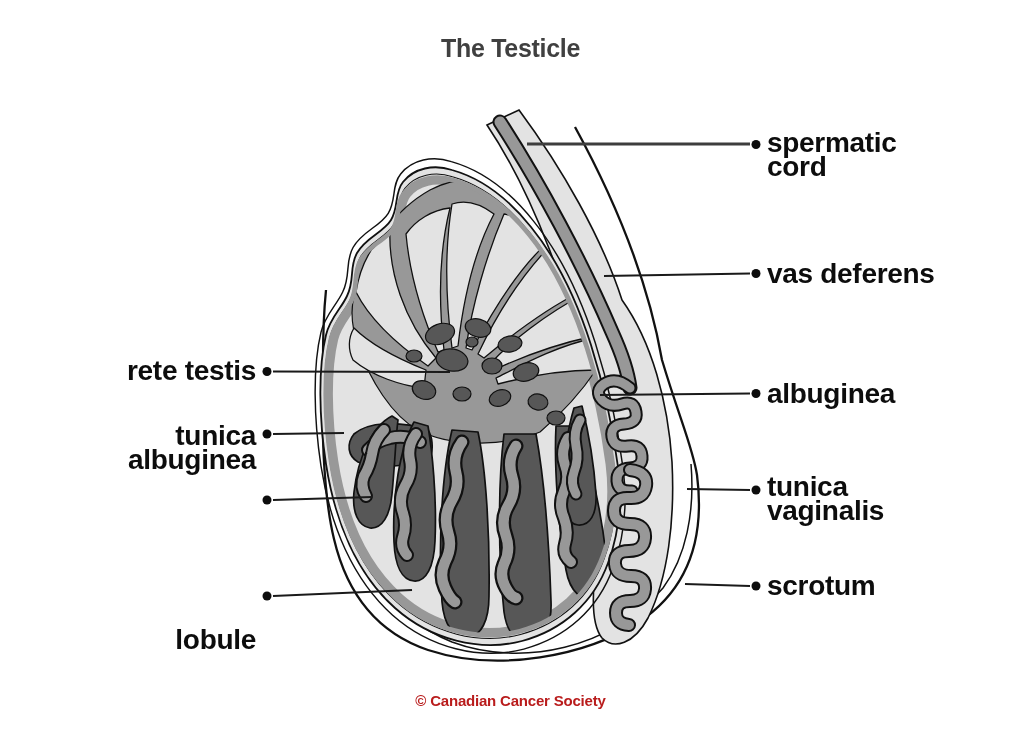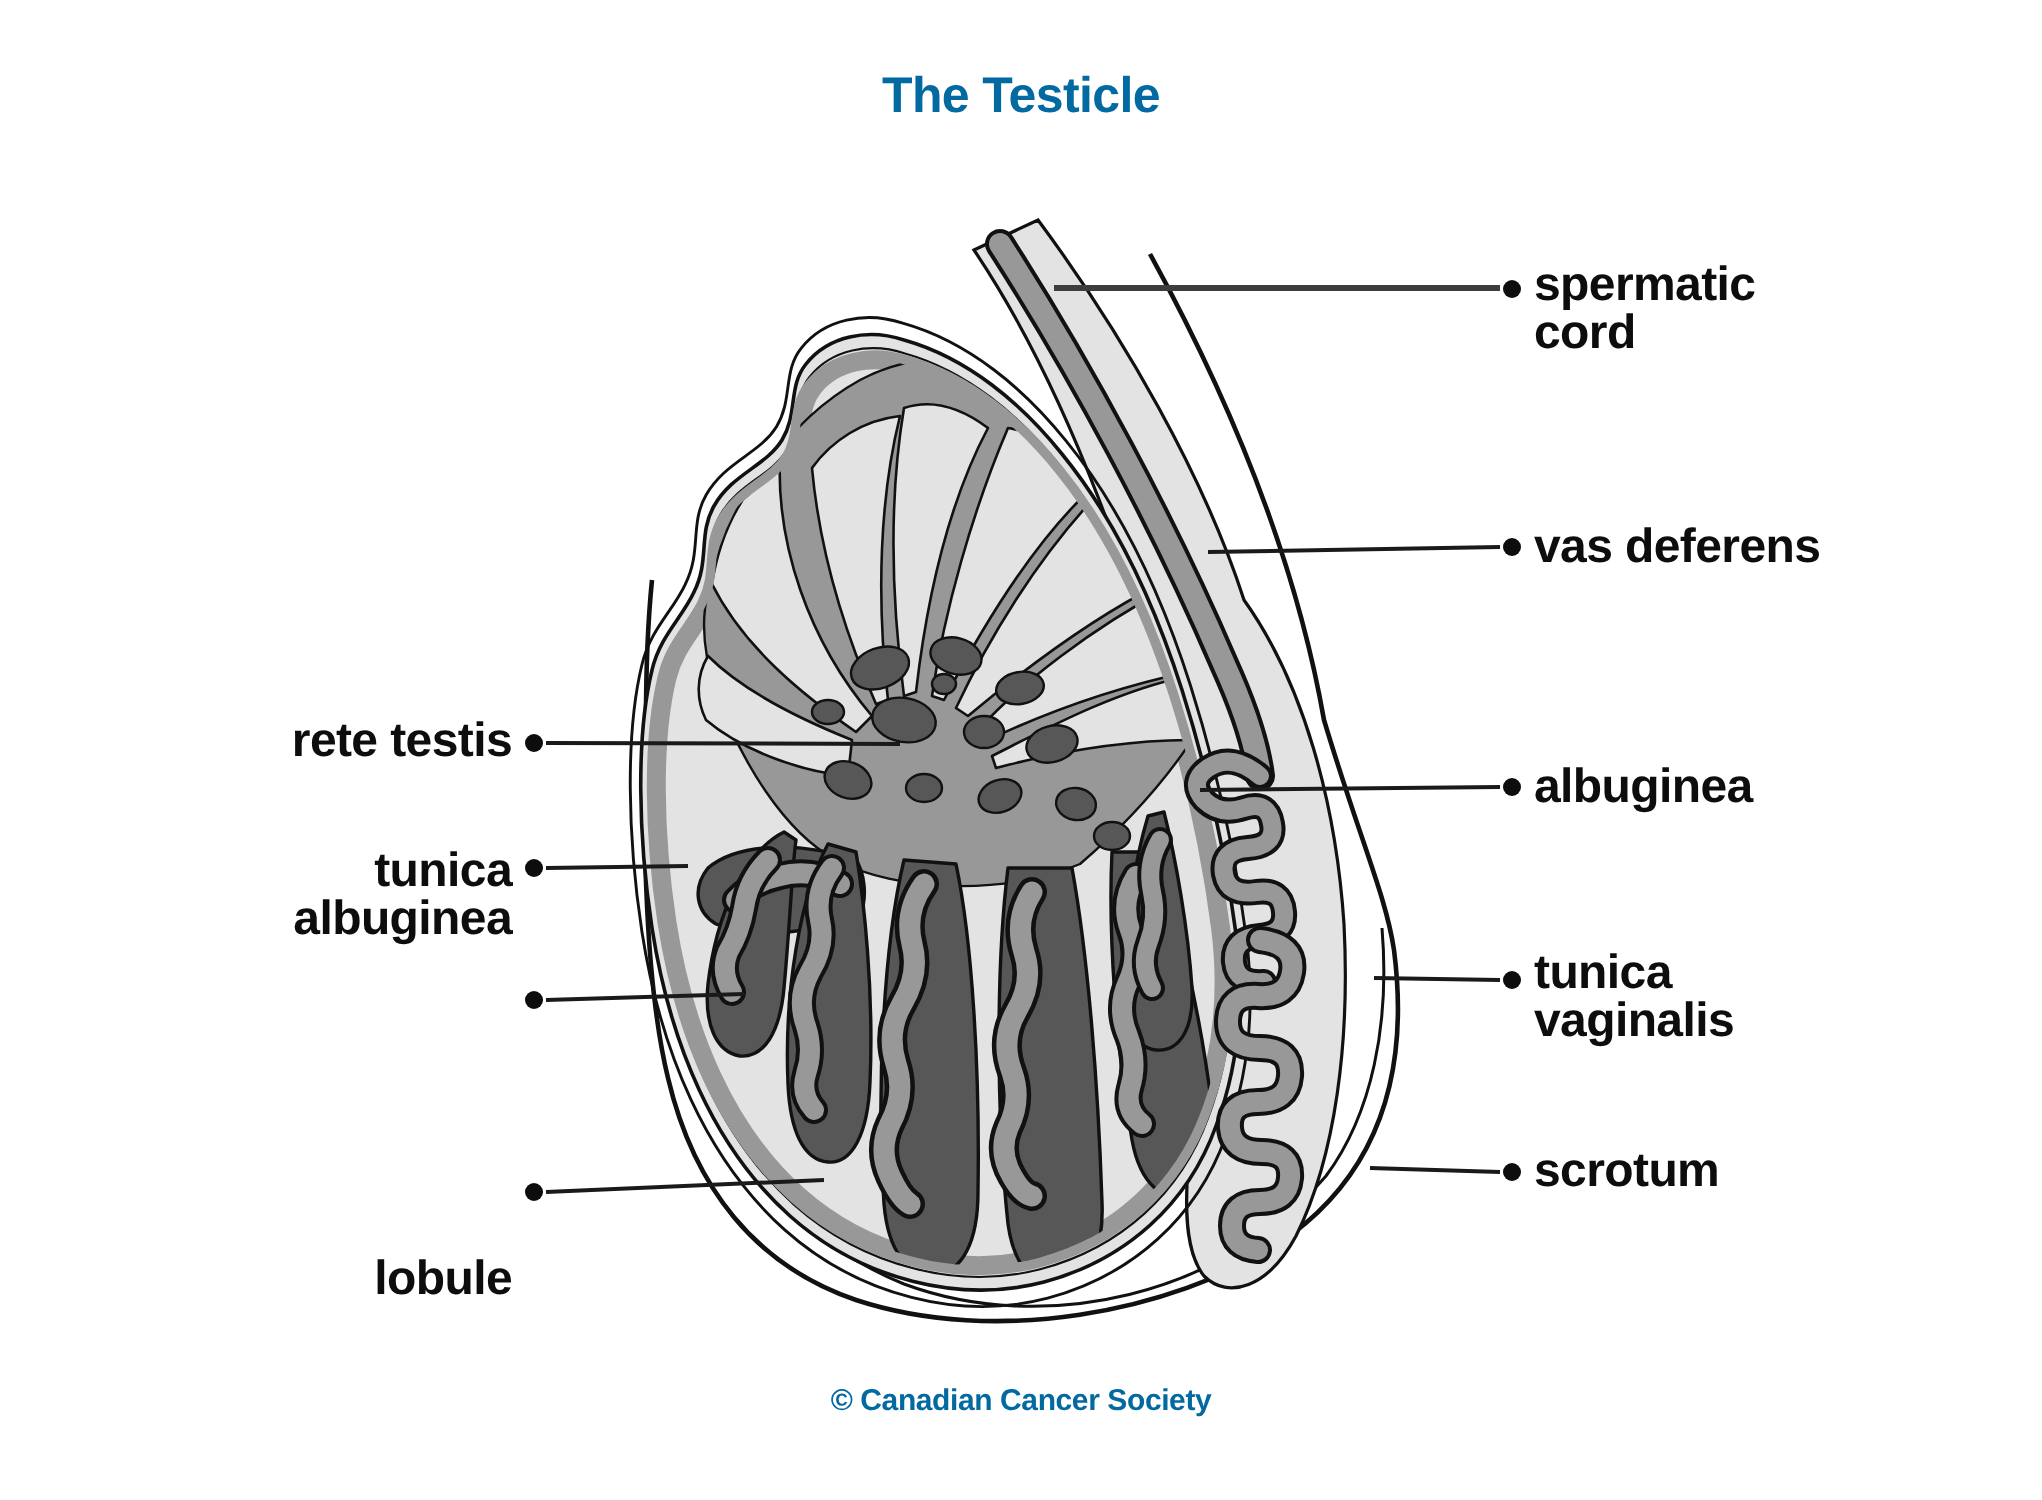--- a/index.html
+++ b/index.html
@@ -1,23 +1,23 @@
 <!DOCTYPE html>
 <html><head>
 <meta charset="utf-8">
 <style>
   html,body{margin:0;padding:0;background:#fff;}
   .canvas{position:relative;width:1021px;height:750px;background:#fff;overflow:hidden;
           font-family:"Liberation Sans",sans-serif;}
   .art{position:absolute;left:0;top:0;}
   .title{position:absolute;left:0;right:0;top:34px;text-align:center;
-         font-size:25px;font-weight:700;letter-spacing:-0.3px;color:#0369a1;}
+         font-size:25px;font-weight:700;letter-spacing:-0.3px;color:#404040;}
   .credit{position:absolute;left:0;right:0;top:692px;text-align:center;
-          font-size:15px;font-weight:700;letter-spacing:-0.2px;color:#0369a1;}
-  .lbl{position:absolute;font-size:24px;line-height:24px;font-weight:700;
+          font-size:15px;font-weight:700;letter-spacing:-0.2px;color:#b91c1c;}
+  .lbl{position:absolute;font-size:28px;line-height:24px;font-weight:700;
        letter-spacing:-0.3px;color:#0d0d0d;white-space:pre-line;}
   .lbl.left{text-align:right;}
   .lbl.right{text-align:left;}
 </style>
 </head>
 <body>
 
 <div class="canvas">
 
   <div class="title">The Testicle</div>

